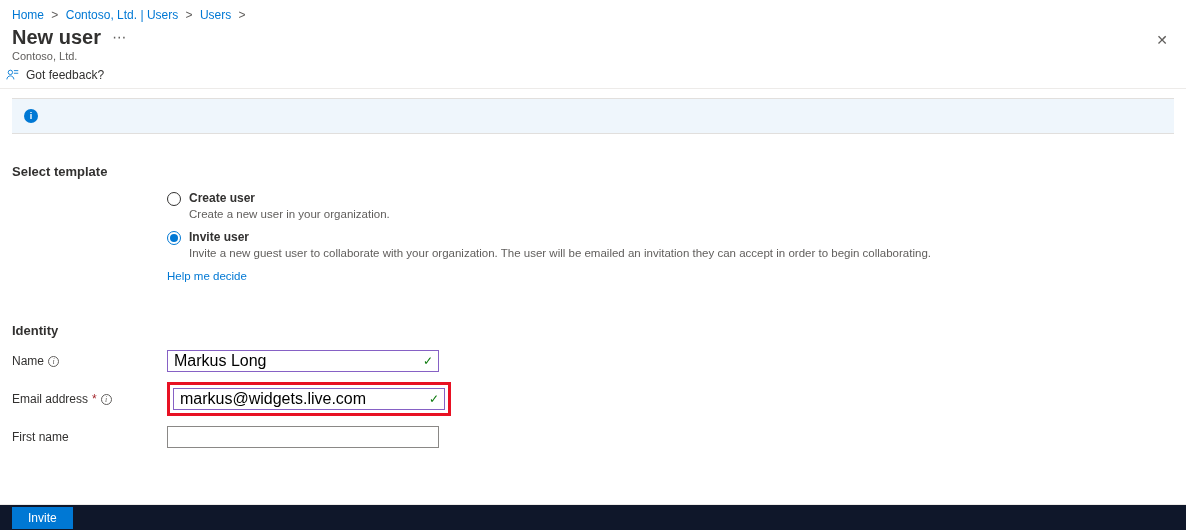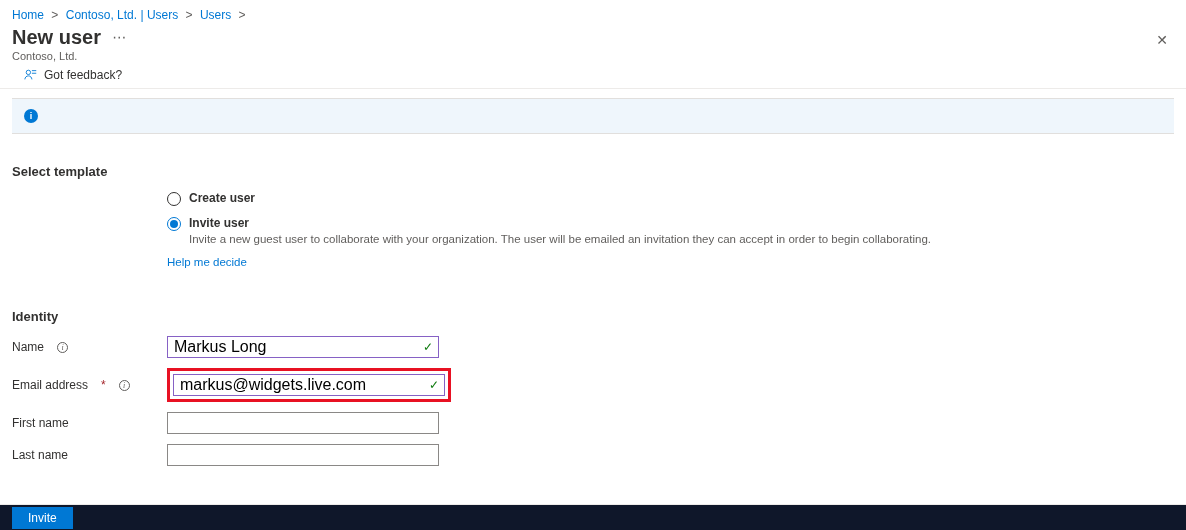--- a/index.html
+++ b/index.html
@@ -43,21 +43,21 @@
     color: #605e5c;
     margin-top: 1px;
   }
   .close-x {
     color: #605e5c;
     font-size: 14px;
     cursor: pointer;
     padding: 6px;
   }
   .feedback-row {
-    padding: 6px 12px 6px 24px;
+    padding: 6px 12px 6px 6px;
     display: flex;
     align-items: center;
     gap: 6px;
     border-bottom: 1px solid #edebe9;
     font-size: 12px;
     color: #323130;
   }
   .feedback-icon svg { display: block; }
   .scroll-area {
     position: absolute;
@@ -131,21 +131,21 @@
     display: flex;
     align-items: center;
     margin-bottom: 10px;
   }
   .form-label {
     width: 155px;
     font-size: 12px;
     color: #323130;
     display: flex;
     align-items: center;
-    gap: 13px;
+    gap: 4px;
   }
   .form-label .req { color: #a4262c; }
   .info-i {
     width: 11px; height: 11px; border-radius: 50%;
     border: 1px solid #605e5c;
     display: inline-flex; align-items: center; justify-content: center;
     font-size: 8px; color: #605e5c;
     font-style: italic; font-family: Georgia, serif;
   }
   .text-input {
@@ -240,20 +240,21 @@
   
   <div class="section-title">Select template</div>
 
   <div class="template-row">
     <div>
       <div class="radio-group">
         <div class="radio-row">
           <span class="radio"></span>
           <span class="radio-label">Create user</span>
         </div>
+        <div class="radio-desc">Create a new user in your organization.</div>
       </div>
 
       <div class="radio-group">
         <div class="radio-row">
           <span class="radio selected"></span>
           <span class="radio-label">Invite user</span>
         </div>
         <div class="radio-desc">Invite a new guest user to collaborate with your organization. The user will be emailed an invitation they can accept in order to begin collaborating.</div>
       </div>
     </div>
@@ -288,26 +289,20 @@
     </span>
   </div>
 
   <div class="form-row">
     <div class="form-label">
       <span>First name</span>
     </div>
     <input type="text" class="text-input" value="" style="">
   </div>
 
-  <div class="form-row">
-    <div class="form-label">
-      <span>Last name</span>
-    </div>
-    <input type="text" class="text-input" value="" style="">
-  </div>
 
   
   
   
 
   
 </div>
 
 <div class="footer-bar">
   <button class="primary-btn">Invite</button>

